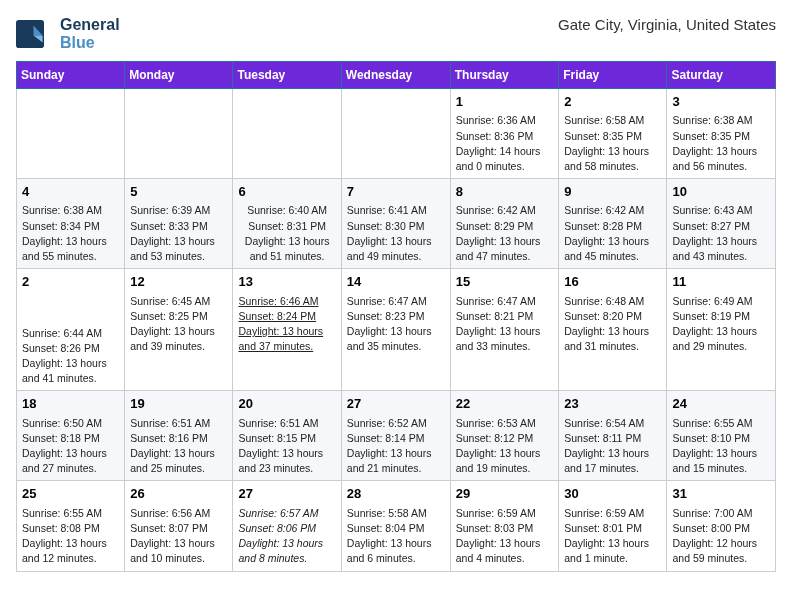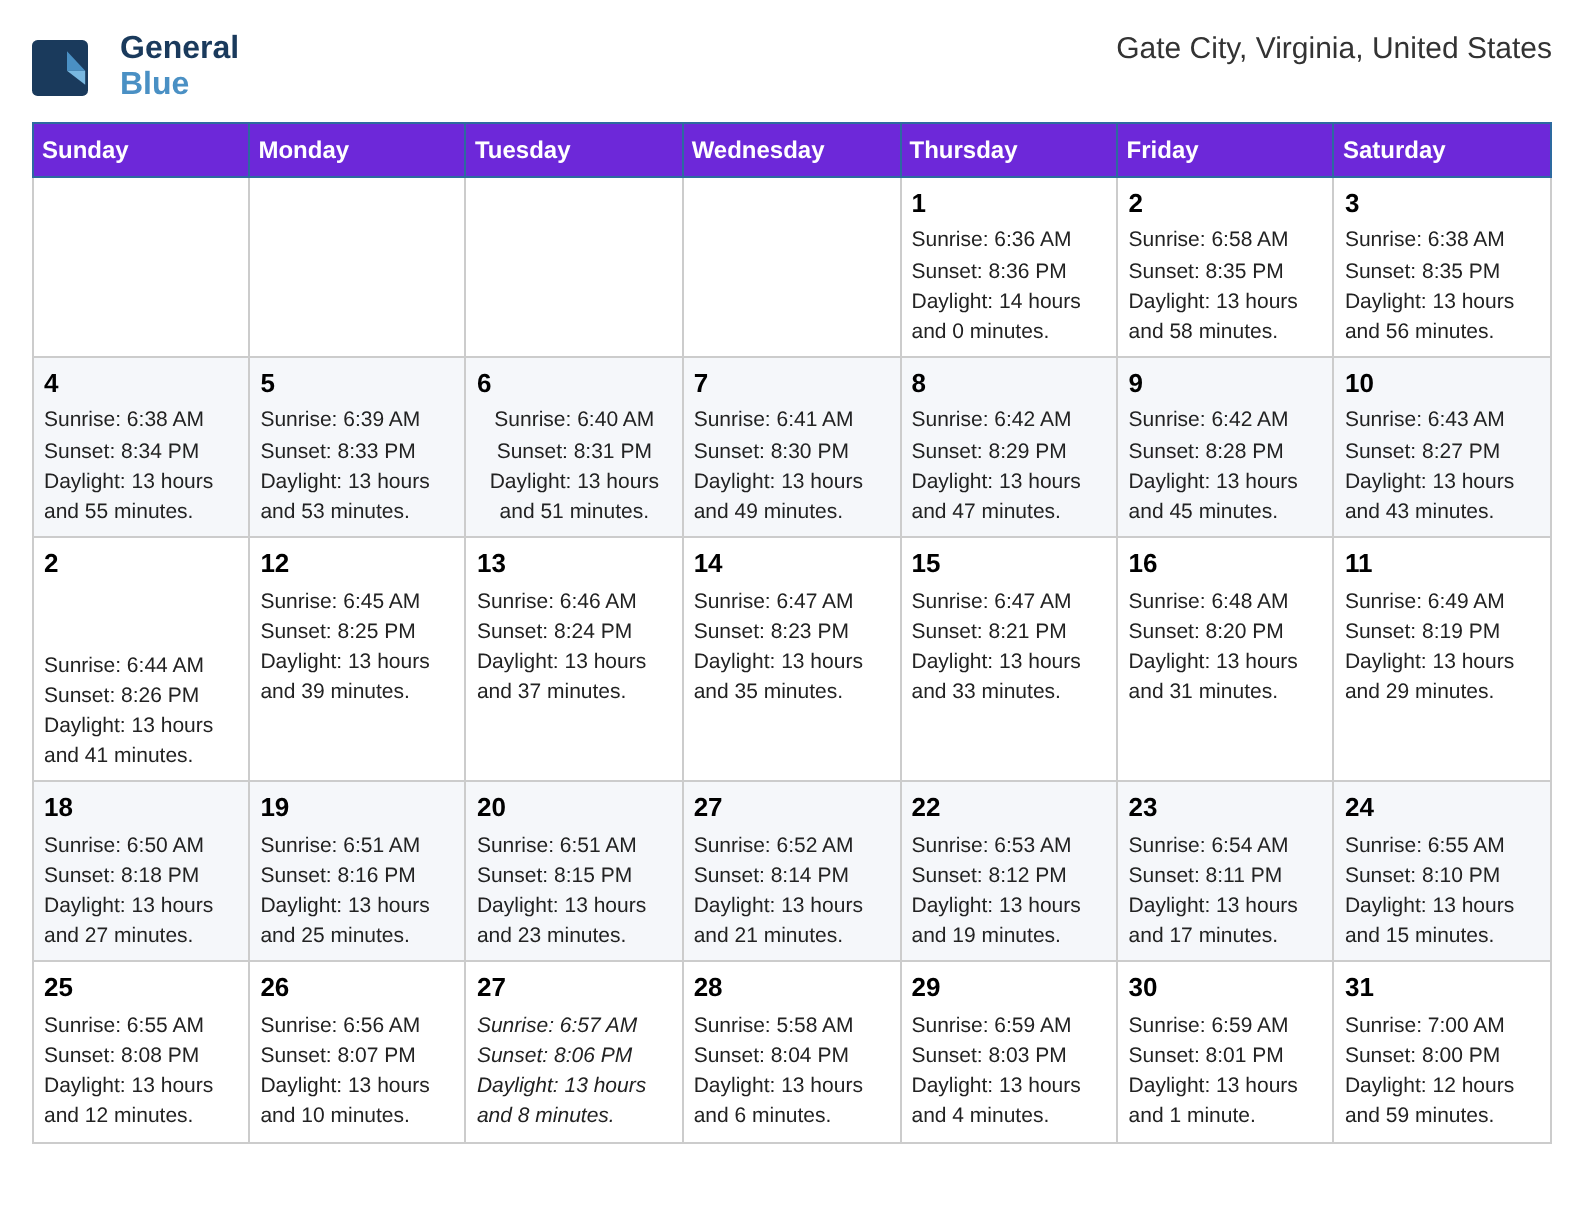--- a/index.html
+++ b/index.html
@@ -203,21 +203,21 @@
         </td>
         <td>
           <span class="day-num">12</span>
           <div class="day-info" style="white-space: pre-line;">Sunrise: 6:45 AM
 Sunset: 8:25 PM
 Daylight: 13 hours
 and 39 minutes.</div>
         </td>
         <td>
           <span class="day-num">13</span>
-          <div class="day-info" style="white-space: pre-line;">Sunrise: 6:46 AM
+          <div class="day-info" style="white-space: pre-line; text-decoration: underline;">Sunrise: 6:46 AM
 Sunset: 8:24 PM
 Daylight: 13 hours
 and 37 minutes.</div>
         </td>
         <td>
           <span class="day-num">14</span>
           <div class="day-info" style="white-space: pre-line;">Sunrise: 6:47 AM
 Sunset: 8:23 PM
 Daylight: 13 hours
 and 35 minutes.</div>

